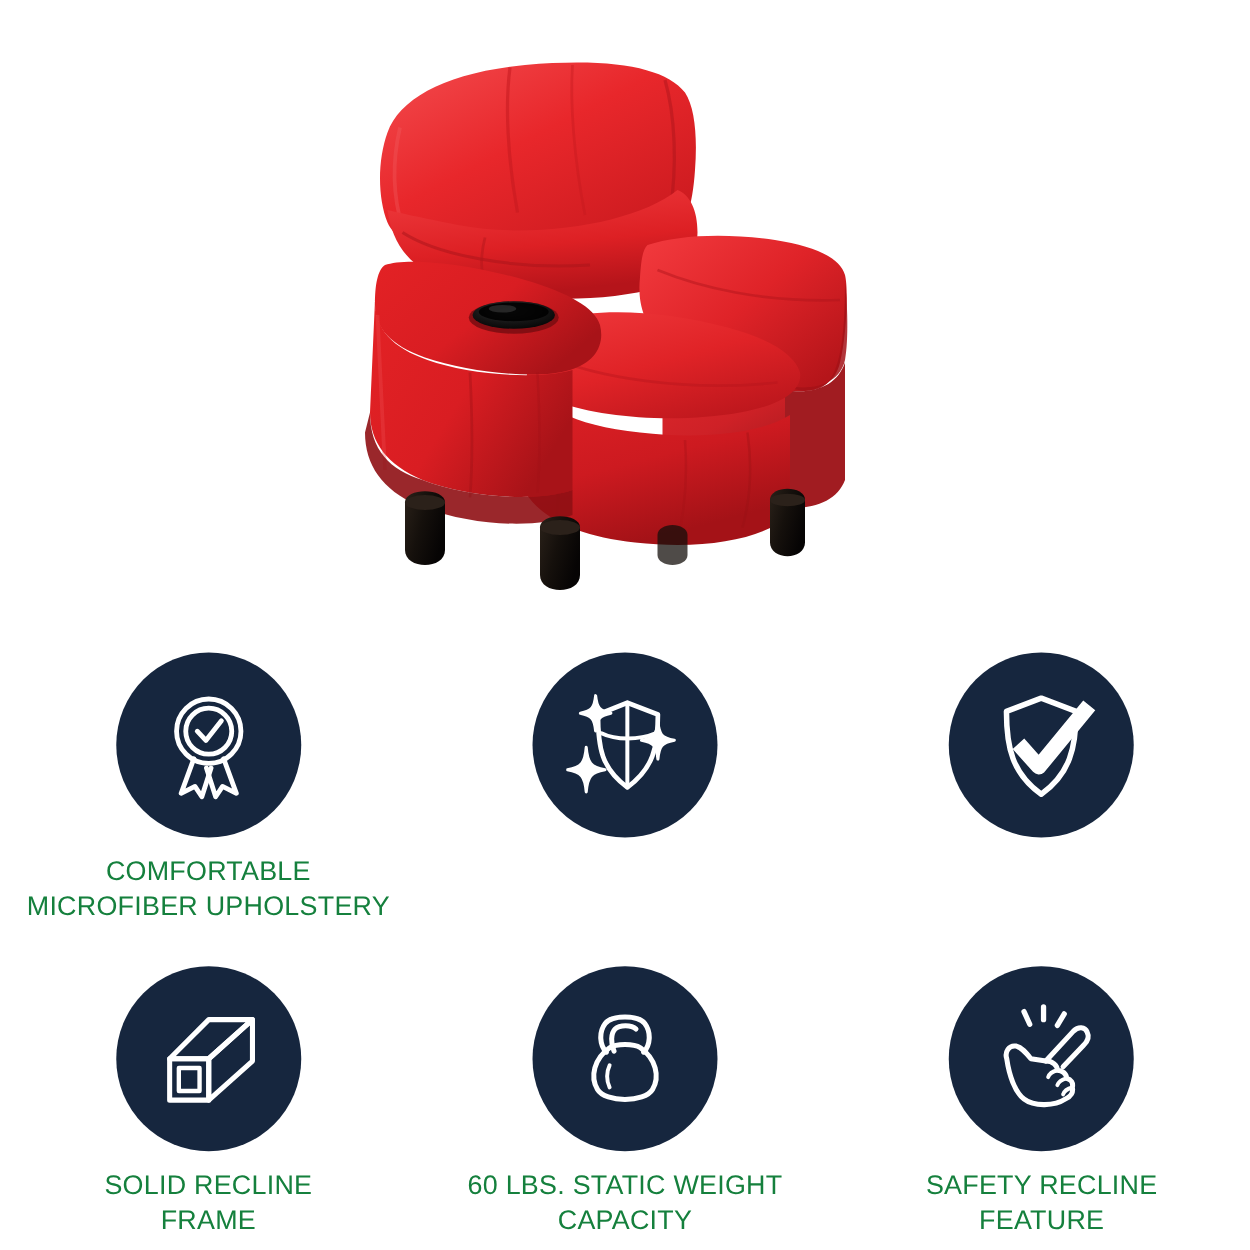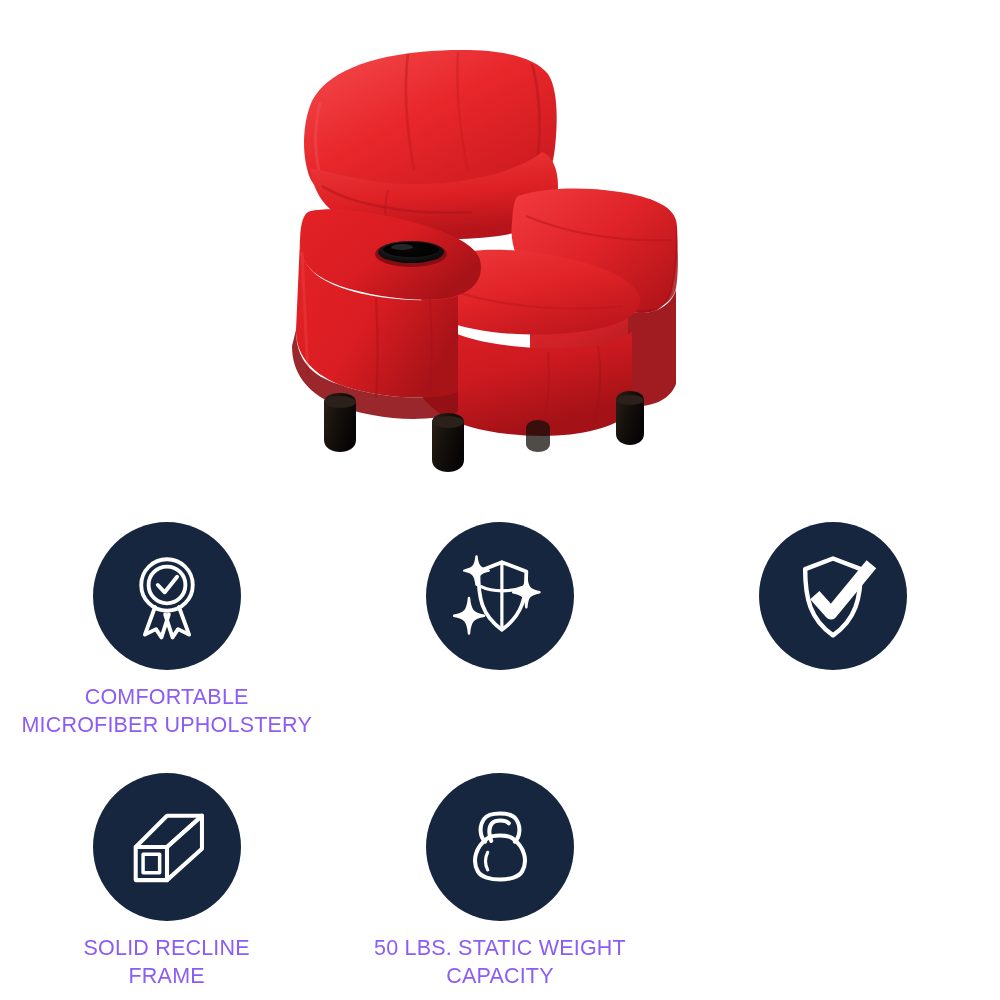--- a/index.html
+++ b/index.html
@@ -62,21 +62,21 @@
     justify-content: center;
     flex: 0 0 auto;
   }
   .feature-badge svg { display: block; }
   .feature-caption {
     margin-top: 13px;
     text-align: center;
     font-size: 21.5px;
     line-height: 1.32;
     letter-spacing: 0.2px;
-    color: #8b5cf6;
+    color: #15803d;
     font-weight: 400;
     max-width: 300px;
     white-space: pre-line;
   }
 </style>
 </head>
 <body>
 
 <div id="product-hero">
   <div id="chair-stage">
@@ -267,18 +267,41 @@
 
           <path d="M33 44 C27 38 26 26 32 18 C38 10 62 10 68 18 C74 26 73 38 67 44"></path>
           <path d="M40 43 C37 36 37 27 41 23 C45 19 56 19 60 23"></path>
 
           <path d="M36 40 C22 50 18 66 25 78 C32 90 68 90 75 78 C82 66 78 50 64 40
                    C58 36 42 36 36 40 Z"></path>
           <path d="M36 56 C33 62 33 70 36 76" stroke-width="3.6"></path>
         </svg>
       </span>
     </div>
-    <div class="feature-caption">50 LBS. STATIC WEIGHT
+    <div class="feature-caption">60 LBS. STATIC WEIGHT
 CAPACITY</div>
   </div>
 
+  <div class="feature-cell">
+    <div class="feature-badge" style="background:#16263e">
+      <span>
+        <svg width="92" height="92" viewBox="0 0 100 100" fill="none" stroke="#ffffff" stroke-width="4.4" stroke-linecap="round" stroke-linejoin="round">
+
+          <path d="M40 20 L35 9" stroke-width="4.6"></path>
+          <path d="M52 16 L52 5" stroke-width="4.6"></path>
+          <path d="M64 21 L70 11" stroke-width="4.6"></path>
+
+          <path d="M54 52 L78 26 C82 22 88 22 90 27 C92 31 90 35 87 38 L69 57"></path>
+
+          <path d="M20 50 C18 44 22 38 28 39 C33 40 37 45 41 50 L54 52
+                   C60 52 64 56 64 60 C68 60 72 63 72 67 C76 68 78 71 77 75
+                   C78 79 76 83 71 85 C62 91 44 92 35 85 C27 79 22 64 20 50 Z"></path>
+          <path d="M64 60 C60 61 57 63 56 66" stroke-width="3.4"></path>
+          <path d="M72 67 C68 68 65 70 64 73" stroke-width="3.4"></path>
+          <path d="M77 75 C73 76 70 78 69 81" stroke-width="3.4"></path>
+        </svg>
+      </span>
+    </div>
+    <div class="feature-caption">SAFETY RECLINE
+FEATURE</div>
+  </div>
 
 </div>
 
 </body></html>

